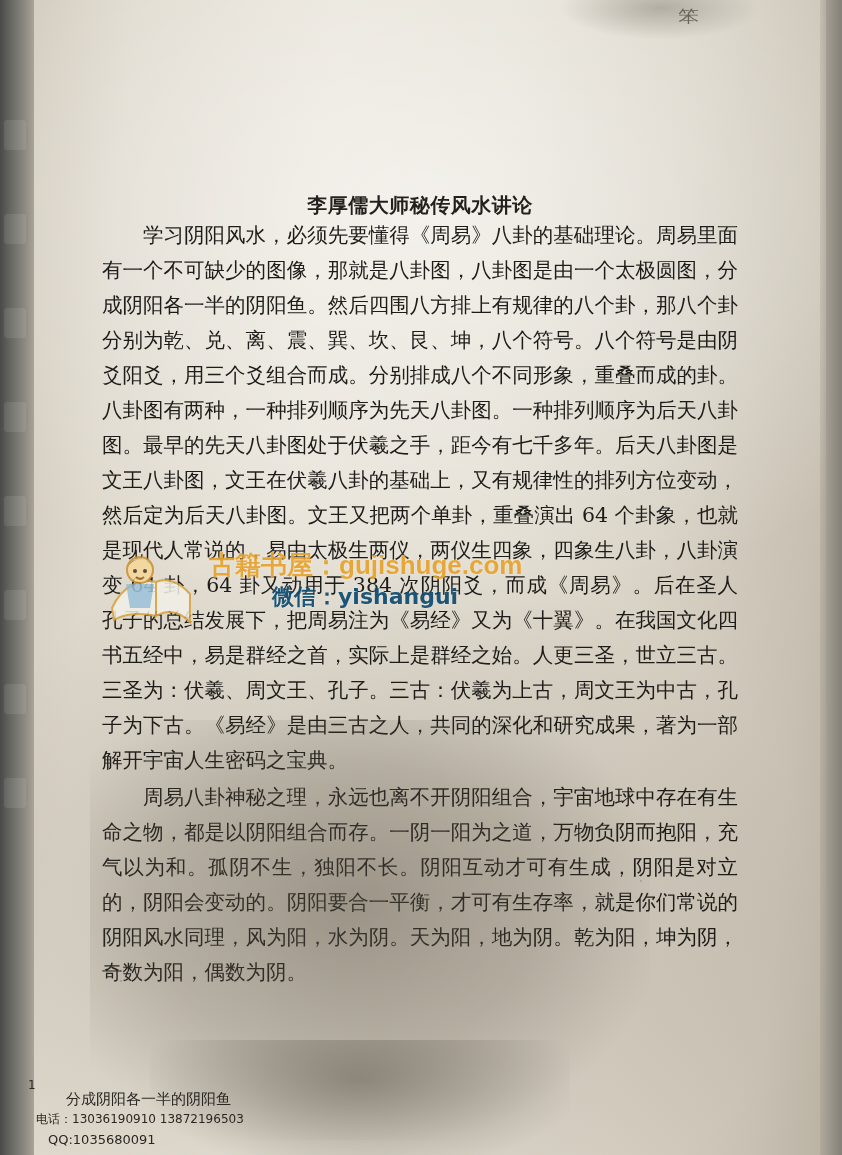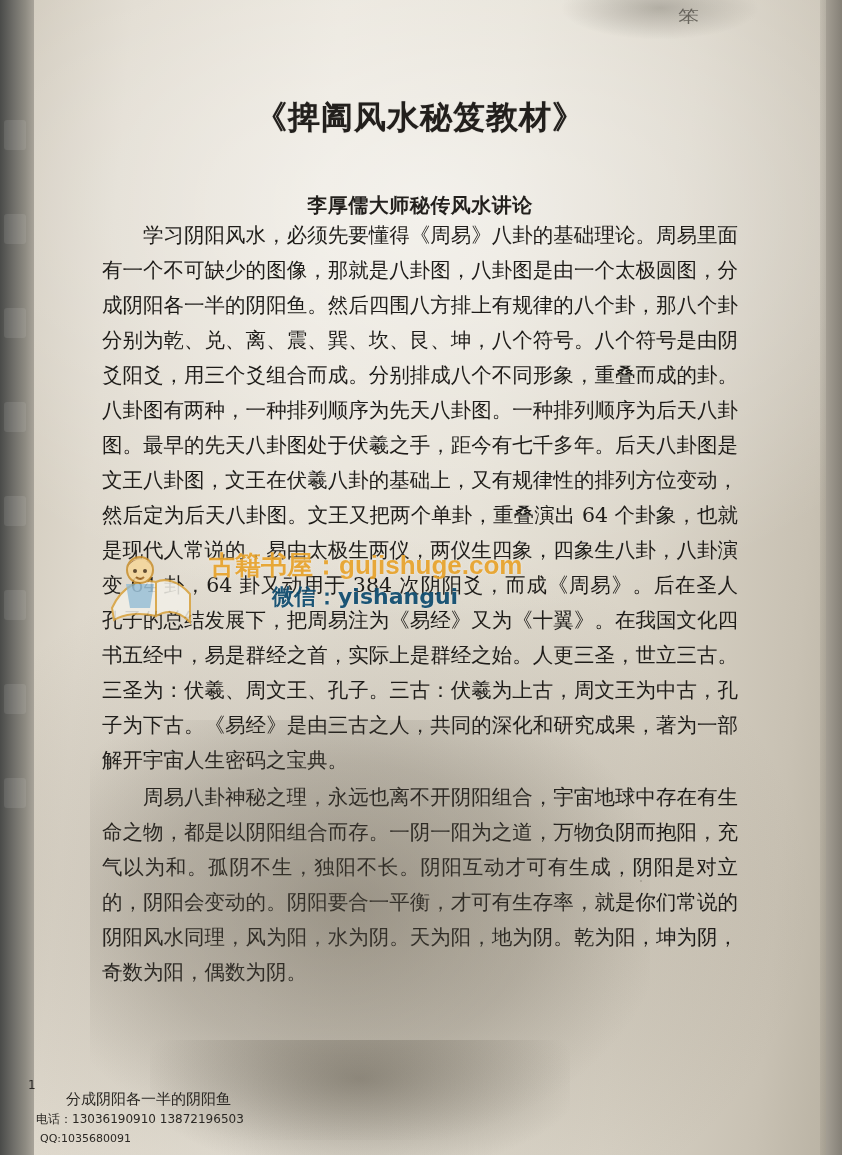--- a/index.html
+++ b/index.html
@@ -226,23 +226,23 @@
   }
   .footer .f2 {
     position: absolute;
     left: 0px;
     top: 33px;
     font-size: 12px;
     white-space: nowrap;
   }
   .footer .f3 {
     position: absolute;
-    left: 4px;
+    left: 12px;
     top: 54px;
-    font-size: 11px;
+    font-size: 13px;
     white-space: nowrap;
   }
   .speck {
     position: absolute;
     background: rgba(60,55,48,0.25);
     border-radius: 50%;
   }
 </style>
 </head>
 <body>
@@ -261,21 +261,20 @@
         <span></span>
     </div>
   </div>
   <div class="right-edge"></div>
   <div class="top-smudge"></div>
 
   <div class="content">
 
     <div class="top-glyph">笨</div>
 
-    <div class="title">《捭阖风水秘笈教材》</div>
     <div class="subtitle1">李厚儒大师秘传风水讲论</div>
 
     <div class="body-text">
       <p>学习阴阳风水，必须先要懂得《周易》八卦的基础理论。周易里面有一个不可缺少的图像，那就是八卦图，八卦图是由一个太极圆图，分成阴阳各一半的阴阳鱼。然后四围八方排上有规律的八个卦，那八个卦分别为乾、兑、离、震、巽、坎、艮、坤，八个符号。八个符号是由阴爻阳爻，用三个爻组合而成。分别排成八个不同形象，重叠而成的卦。八卦图有两种，一种排列顺序为先天八卦图。一种排列顺序为后天八卦图。最早的先天八卦图处于伏羲之手，距今有七千多年。后天八卦图是文王八卦图，文王在伏羲八卦的基础上，又有规律性的排列方位变动，然后定为后天八卦图。文王又把两个单卦，重叠演出 64 个卦象，也就是现代人常说的，易由太极生两仪，两仪生四象，四象生八卦，八卦演变 64 卦，64 卦又动用于 384 次阴阳爻，而成《周易》。后在圣人孔子的总结发展下，把周易注为《易经》又为《十翼》。在我国文化四书五经中，易是群经之首，实际上是群经之始。人更三圣，世立三古。三圣为：伏羲、周文王、孔子。三古：伏羲为上古，周文王为中古，孔子为下古。《易经》是由三古之人，共同的深化和研究成果，著为一部解开宇宙人生密码之宝典。</p>
       <p>周易八卦神秘之理，永远也离不开阴阳组合，宇宙地球中存在有生命之物，都是以阴阳组合而存。一阴一阳为之道，万物负阴而抱阳，充气以为和。孤阴不生，独阳不长。阴阳互动才可有生成，阴阳是对立的，阴阳会变动的。阴阳要合一平衡，才可有生存率，就是你们常说的阴阳风水同理，风为阳，水为阴。天为阳，地为阴。乾为阳，坤为阴，奇数为阳，偶数为阴。</p>
     </div>
   </div>
 
   <div class="shadow-blob"></div>
   <div class="shadow-blob2"></div>

